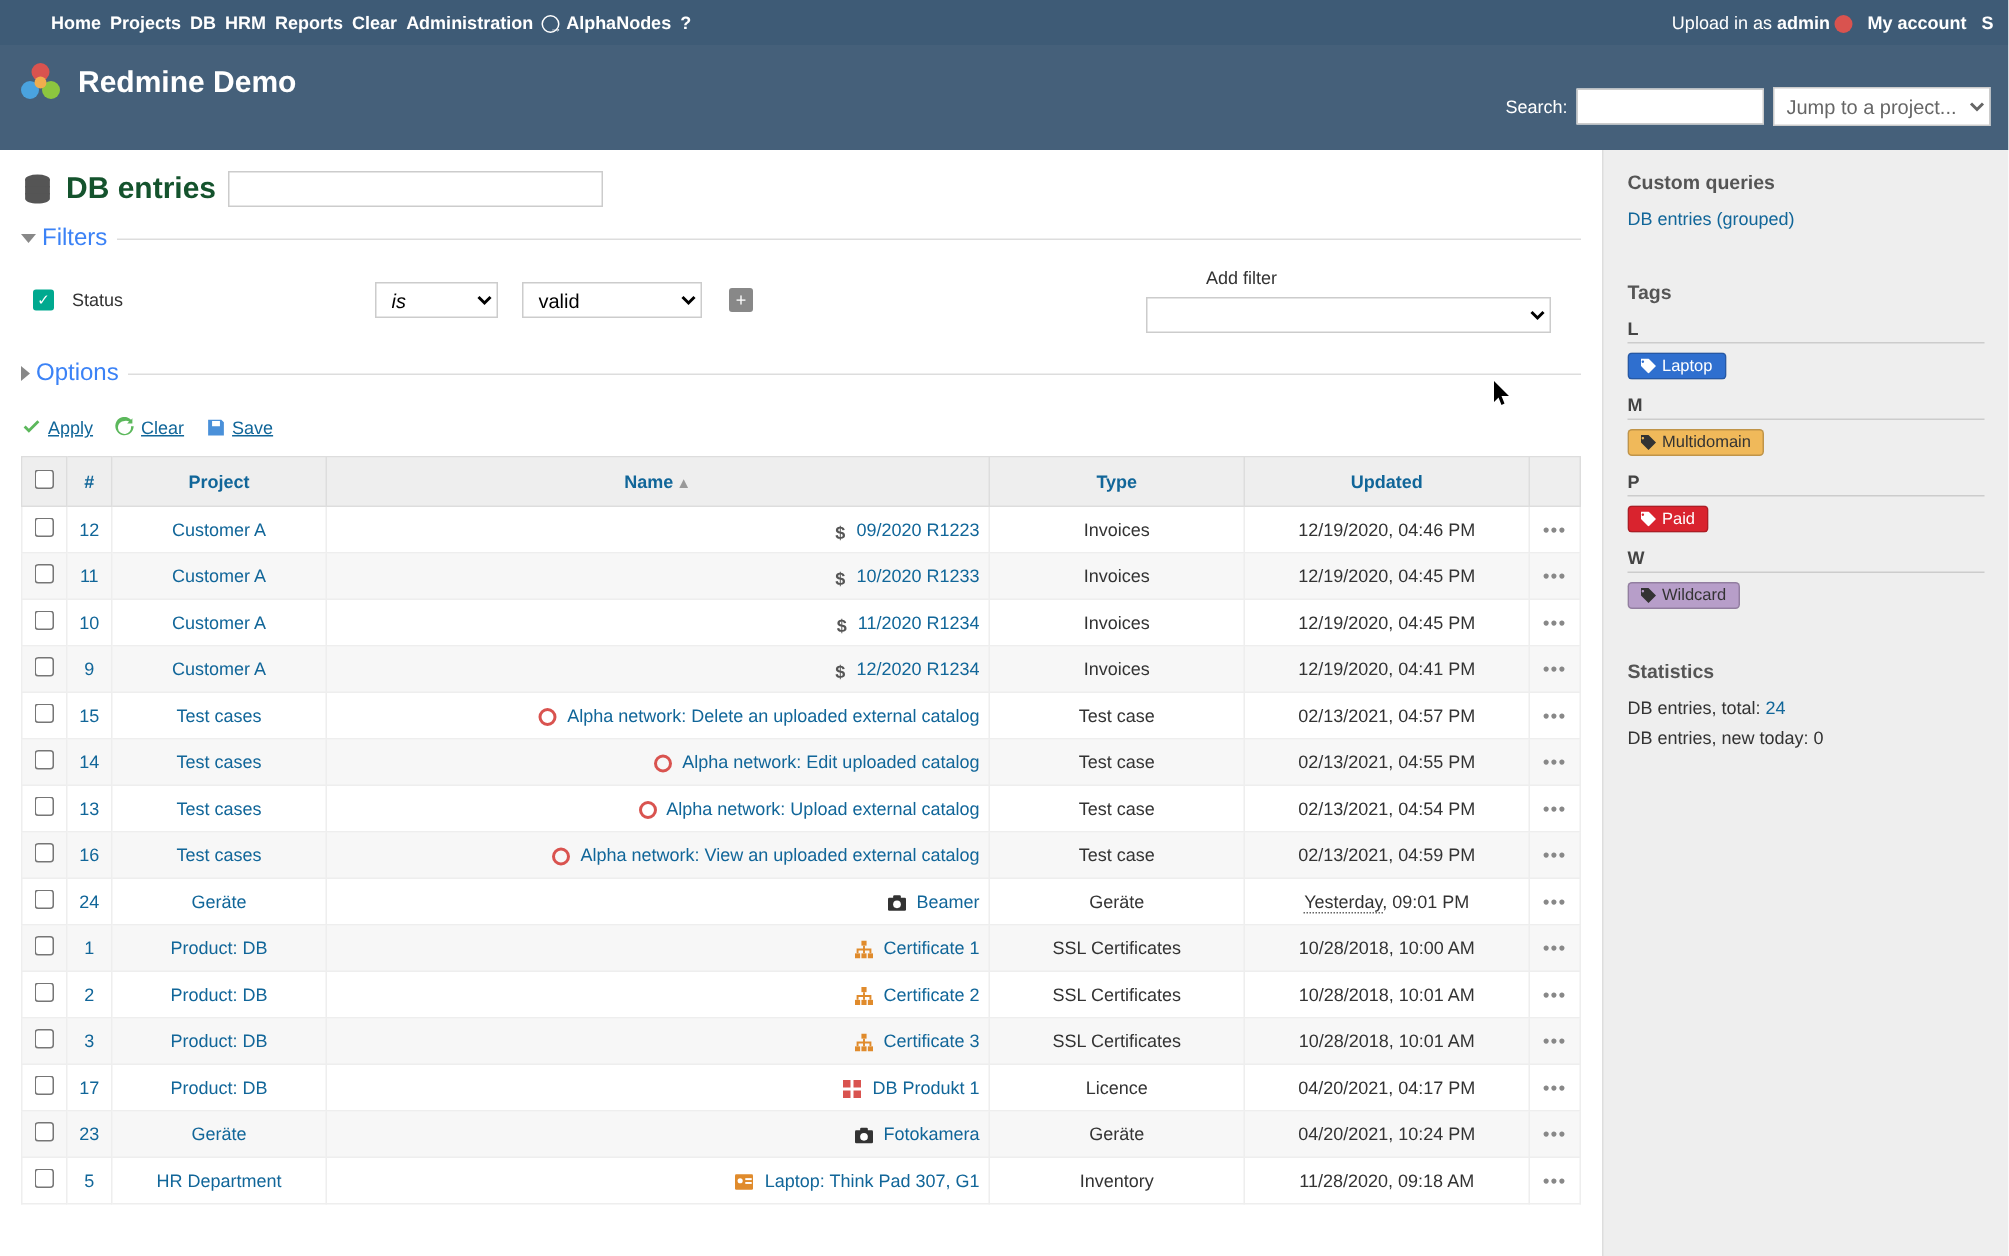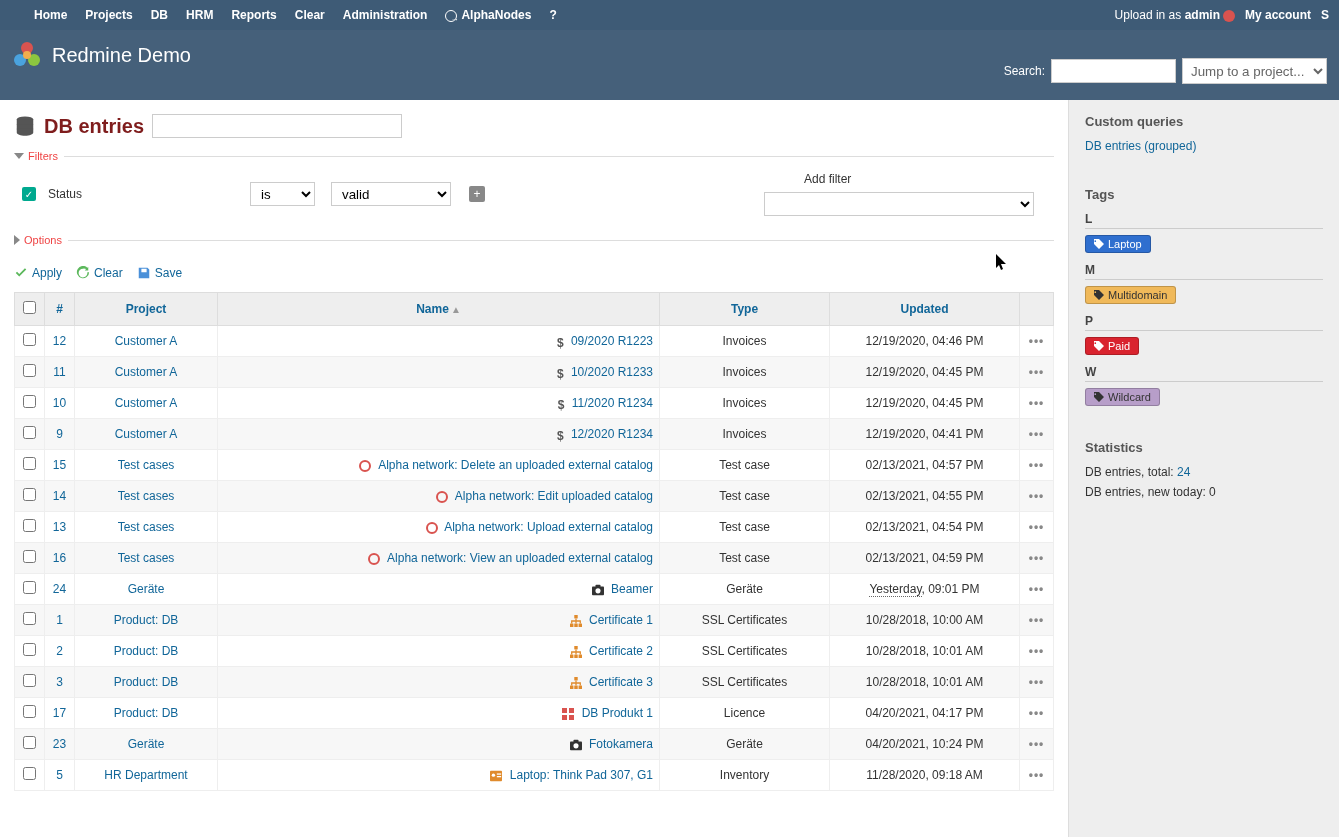--- a/index.html
+++ b/index.html
@@ -1,65 +1,65 @@
 <!DOCTYPE html>
 <html><head>
 <meta charset="utf-8">
 <style>
 * { box-sizing: border-box; margin: 0; padding: 0; }
 body { font-family: Verdana, Arial, sans-serif; font-size: 12px; color: #333; background: #fff; }
 a { color: #116699; text-decoration: none; }
 
 
 #top-menu { background: #3e5b76; color: #fff; height: 30px; padding: 0 10px; display: flex; align-items: center; justify-content: space-between; font-size: 12px; }
-#top-menu ul { list-style: none; display: flex; gap: 18px; padding-left: 24px; }
+#top-menu ul { list-style: none; display: flex; gap: 6px; padding-left: 24px; }
 #top-menu a { color: #fff; font-weight: bold; }
 #top-menu .right { display:flex; align-items:center; gap:10px; }
 .admin-badge { display:inline-block; width:12px; height:12px; background:#d9534f; border-radius:50%; margin-left:3px; vertical-align:middle; }
 
 
 #header { background: #45607a; color: #fff; padding: 10px 12px 26px 12px; position: relative; min-height:70px; }
-#header h1 { font-size: 20px; font-weight: normal; display:flex; align-items:center; gap:10px; }
+#header h1 { font-size: 20px; font-weight: bold; display:flex; align-items:center; gap:10px; }
 .logo { width:30px; height:30px; position:relative; }
 .logo svg { width:100%; height:100%; }
 #quick-search { position:absolute; right:12px; top:28px; display:flex; align-items:center; gap:6px; color:#fff; }
 #quick-search input[type=text] { height:24px; width:125px; border:1px solid #ccc; padding:2px 4px; background:#fff; }
 #quick-search select { height:26px; width:145px; border:1px solid #ccc; background:#fff; color:#666; padding:2px 4px; }
 
 
 #main { display:flex; }
 #content { flex:1; padding:14px 14px 20px 14px; background:#fff; }
 #sidebar { width:271px; background:#eee; padding:14px 16px; border-left:1px solid #ddd; min-height:740px; }
 
 
 .content-title { display:flex; align-items:center; gap:8px; margin-bottom:12px; }
-.content-title h2 { font-size:20px; font-weight:bold; color:#7f1d1d; display:flex; align-items:center; gap:8px; }
+.content-title h2 { font-size:20px; font-weight:bold; color:#14532d; display:flex; align-items:center; gap:8px; }
 .db-icon { width:22px; height:22px; }
 .title-search { width:250px; height:24px; border:1px solid #ccc; padding:2px 4px 2px 24px; background:#fff; position:relative; }
 .title-search-wrap { position:relative; }
 .title-search-wrap .mag { position:absolute; left:6px; top:50%; transform:translateY(-50%); width:12px; height:12px; color:#4a90d9; }
 
 
 fieldset { border:none; border-top:1px solid #ddd; margin:6px 0 10px 0; padding:6px 0 4px 0; }
-fieldset legend { color:#ef4444; padding-right:6px; cursor:pointer; display:flex; align-items:center; gap:4px; font-size:11px; }
+fieldset legend { color:#3b82f6; padding-right:6px; cursor:pointer; display:flex; align-items:center; gap:4px; font-size:16px; }
 .collapse-arrow { width:0; height:0; border-left:5px solid transparent; border-right:5px solid transparent; border-top:6px solid #888; display:inline-block; }
 .collapse-arrow.closed { border-top:none; border-bottom:none; border-left:6px solid #888; border-right:none; border-top:5px solid transparent; border-bottom:5px solid transparent; }
 .filter-row { display:flex; align-items:center; gap:12px; padding:4px 0 4px 8px; }
 .filter-row .chk { width:14px; height:14px; background:#00a98f; border-radius:2px; display:inline-flex; align-items:center; justify-content:center; color:#fff; font-size:10px; }
 .filter-row label { width:190px; }
 .filter-row select { height:24px; border:1px solid #ccc; background:#fff; padding:2px 6px; }
-.op-select { width:65px; }
+.op-select { width:82px;font-style:italic; }
 .val-select { width:120px; margin-left:4px; }
 .plus-btn { width:16px; height:16px; background:#888; color:#fff; display:inline-flex; align-items:center; justify-content:center; font-size:12px; border-radius:2px; cursor:pointer; margin-left:6px;}
 .add-filter-wrap { margin-left:auto; display:flex; align-items:center; gap:6px; padding-right:20px;flex-direction:column;}
 .add-filter-wrap select { width:270px; height:24px; border:1px solid #ccc; background:#fff; }
 
 
 .query-actions { display:flex; gap:14px; margin:10px 0 12px 0; }
-.query-actions a { display:flex; align-items:flex-end; gap:4px; color:#116699; }
+.query-actions a { display:flex; align-items:flex-end; gap:4px; color:#116699;text-decoration:underline; }
 .icon-sm { width:14px; height:14px; display:inline-block; }
 
 
 table.list { width:100%; border-collapse:collapse; border:1px solid #ddd; }
 table.list th { background:#eee; padding:8px 6px; border:1px solid #ddd; color:#116699; font-weight:bold; text-align:center; font-size:12px; }
 table.list th a { color:#116699; }
 table.list td { border:1px solid #eee; padding:7px 6px; text-align:center; background:#fff; font-size:12px; }
 table.list tr:nth-child(even) td { background:#f7f7f7; }
 table.list td.name { text-align:right; padding-left:8px; }
 table.list td.id a, table.list td.project a, table.list td.name a { color:#116699; }

